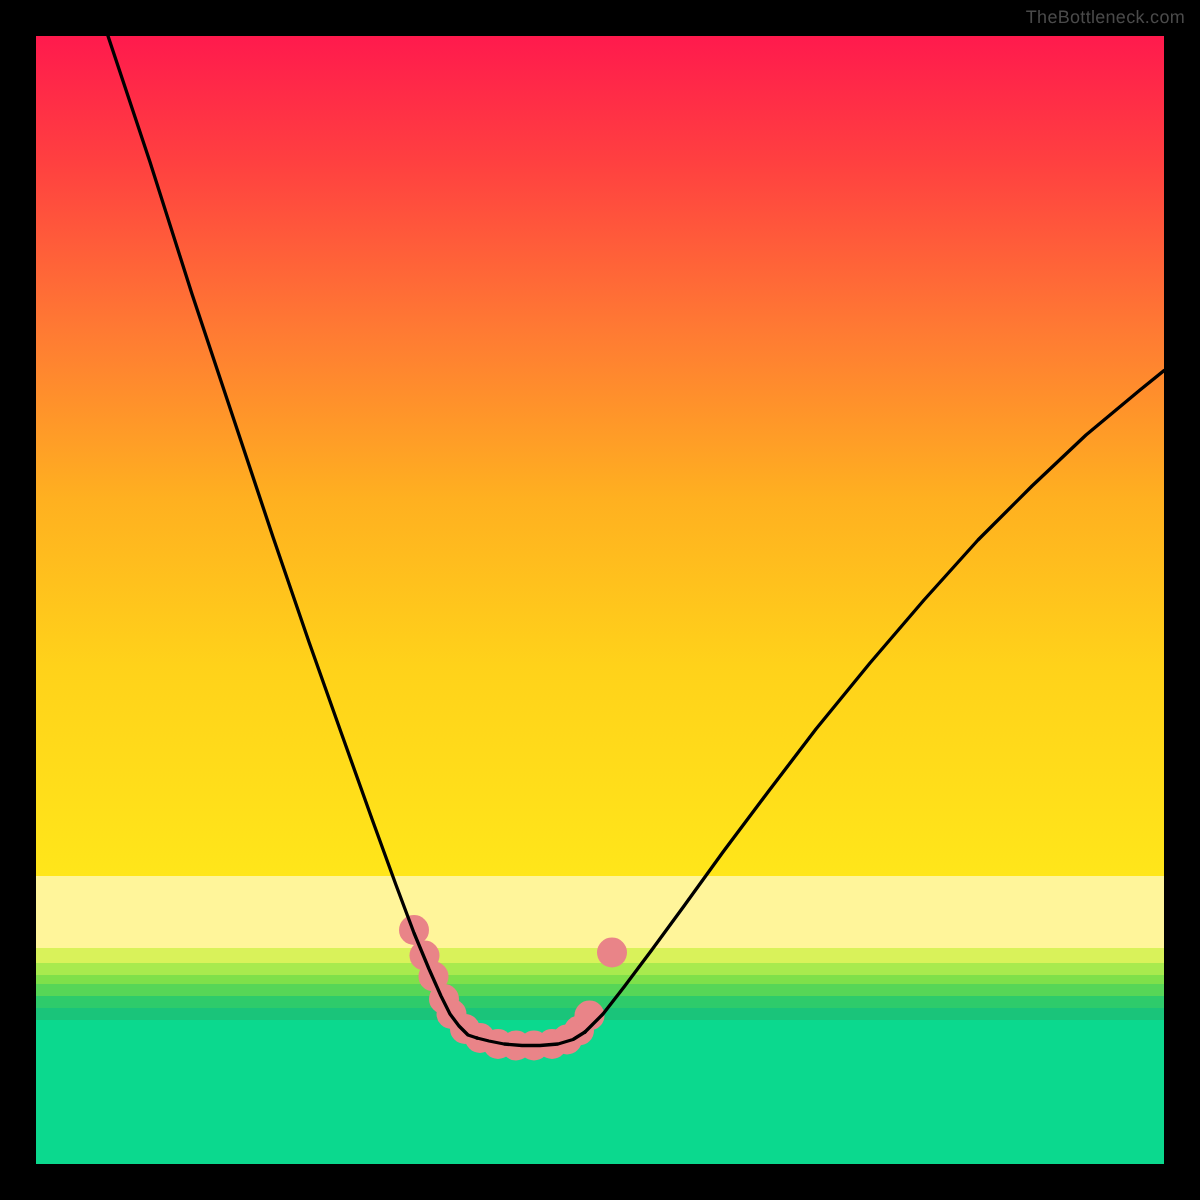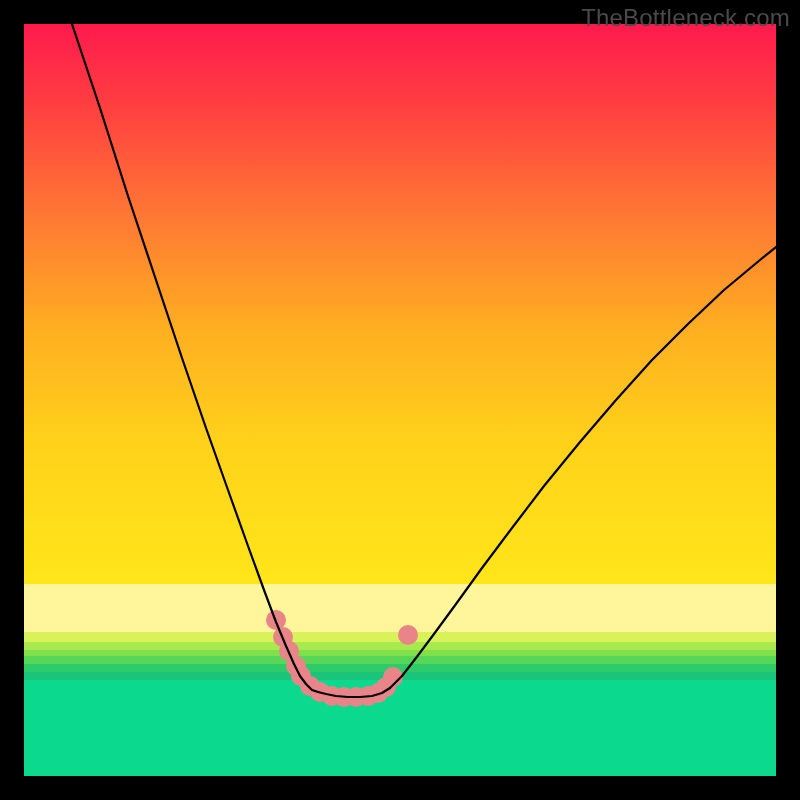--- a/index.html
+++ b/index.html
@@ -43,21 +43,21 @@
   .band {
     position: absolute;
     left: 0;
     width: 100%;
   }
   .watermark {
     position: absolute;
     top: 4px;
     right: 10px;
     color: #4a4a4a;
-    font-size: 24px;
+    font-size: 12px;
     font-weight: 500;
     letter-spacing: 0.2px;
     user-select: none;
     text-align: right;
   }
   svg.curve {
     position: absolute;
     left: 0;
     top: 0;
     width: 752px;

